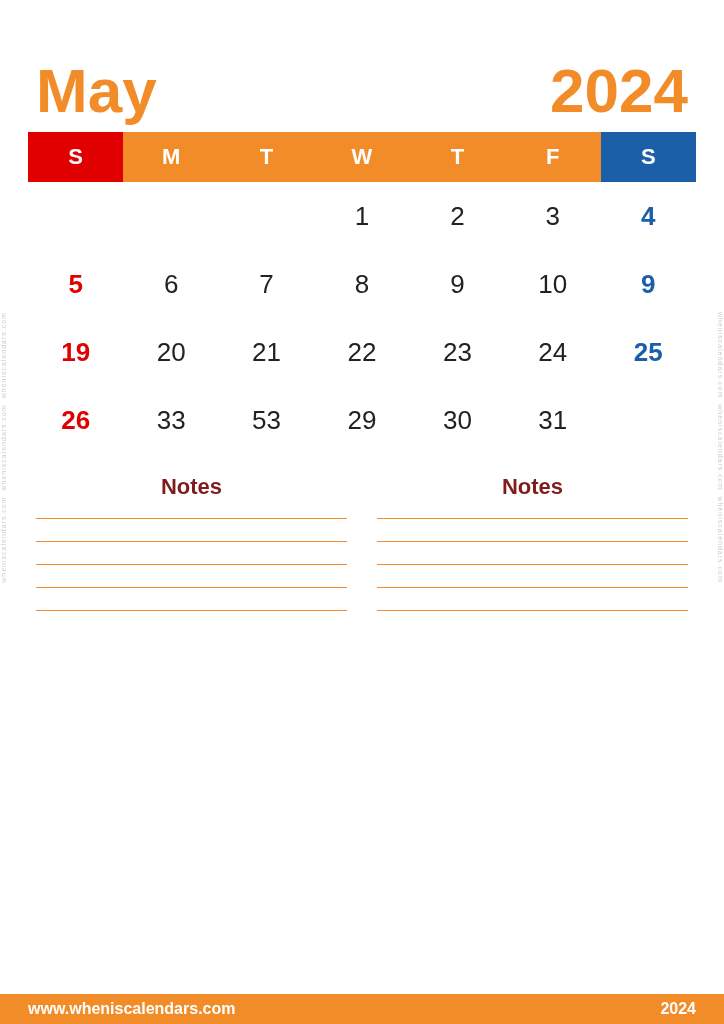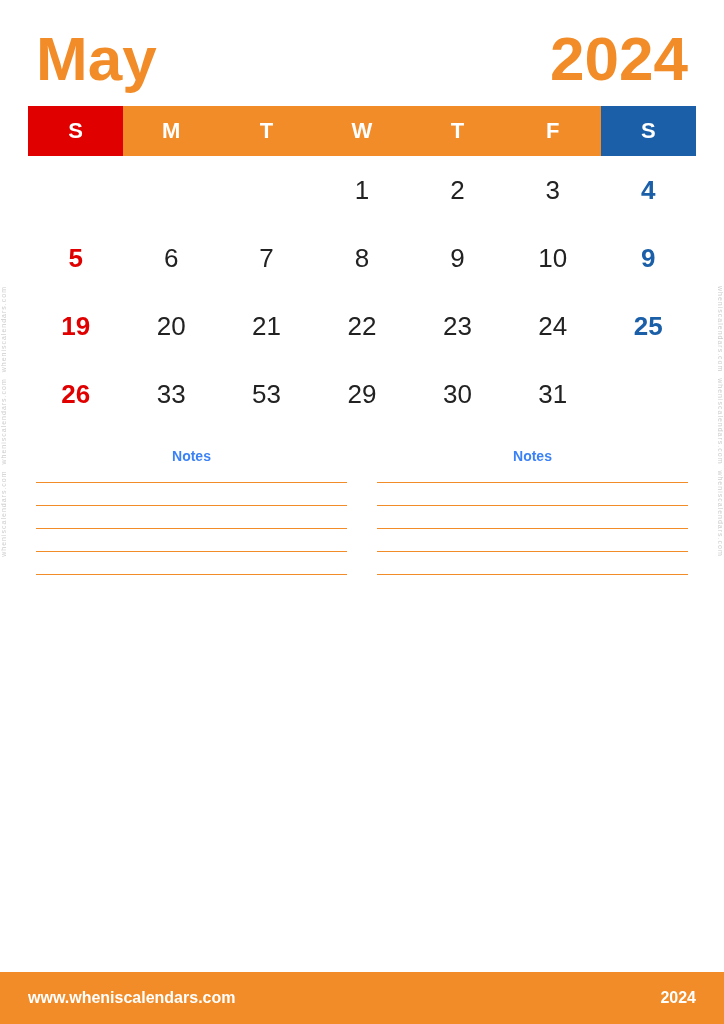--- a/index.html
+++ b/index.html
@@ -19,21 +19,22 @@
       display: flex;
       flex-direction: column;
       padding: 0;
     }
 
     
     .header {
       display: flex;
       justify-content: space-between;
       align-items: flex-end;
-      padding: 28px 36px 16px 36px;
+      padding: 28px 36px 10px 36px;
+      margin-top: 32px;
     }
 
     .month-title {
       font-size: 62px;
       font-weight: bold;
       color: #F28C28;
       line-height: 1;
     }
 
     .year-title {
@@ -144,43 +145,43 @@
       flex: 1;
     }
 
     .notes-column {
       flex: 1;
       display: flex;
       flex-direction: column;
     }
 
     .notes-title {
-      font-size: 14px;
-      font-weight: bold;
-      color: #3b82f6;
+      font-size: 22px;
+      font-weight: bold;
+      color: #7f1d1d;
       text-align: center;
       margin-bottom: 18px;
     }
 
     .notes-lines {
       display: flex;
       flex-direction: column;
       gap: 22px;
     }
 
     .notes-line {
       border-bottom: 1.5px solid #F28C28;
       height: 1px;
       width: 100%;
     }
 
     
     .footer {
       background-color: #F28C28;
-      height: 52px;
+      height: 30px;
       display: flex;
       justify-content: space-between;
       align-items: center;
       padding: 0 28px;
     }
 
     .footer-url {
       color: #fff;
       font-size: 16px;
       font-weight: bold;

